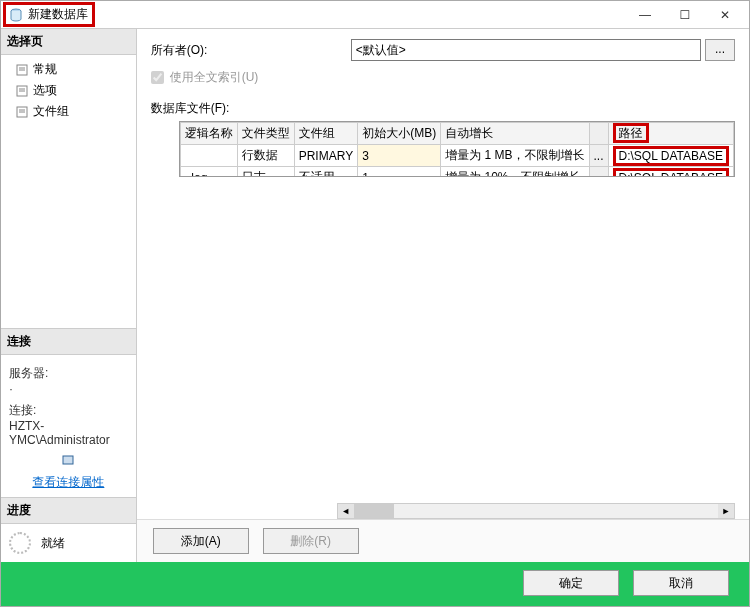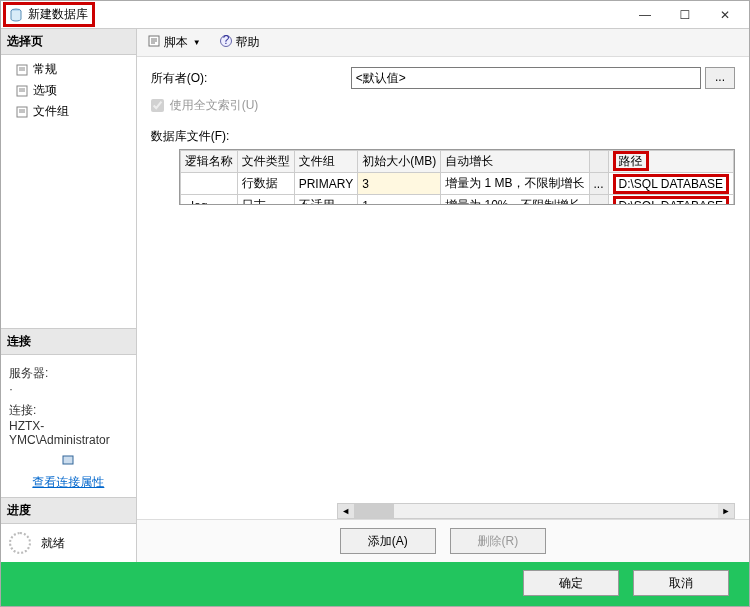--- a/index.html
+++ b/index.html
@@ -38,21 +38,21 @@
 .grid table { border-collapse: collapse; width: 100%; }
 .grid th, .grid td { border: 1px solid #ccc; padding: 2px 4px; text-align: left; font-weight: normal; background: #fff; height: 18px; white-space: nowrap; }
 .grid th { background: #f4f4f4; }
 .grid .cell-edit { background: #fff8e0; }
 .grid .dots { width: 22px; text-align: center; background: #efefef; }
 .grid-wrap { position: relative; }
 .scroll-area { flex: 1; overflow: hidden; position: relative; }
 .hscroll { position: absolute; bottom: 0; left: 200px; right: 14px; height: 16px; background: #f0f0f0; border: 1px solid #ccc; display: flex; align-items: center; }
 .hscroll .arrow { width: 16px; height: 14px; background: #e4e4e4; display: flex; align-items: center; justify-content: center; font-size: 9px; }
 .hscroll .thumb { width: 40px; height: 14px; background: #cdcdcd; margin-left: 0; }
-.btns-row { display: flex; justify-content: center; gap: 14px; padding: 8px 16px; border-top: 1px solid #ddd; background: #fafafa; }
+.btns-row { display: flex; justify-content: flex-start; gap: 14px; padding: 8px 16px; border-top: 1px solid #ddd; background: #fafafa; }
 .btn { min-width: 96px; height: 26px; border: 1px solid #999; background: #f0f0f0; display: flex; align-items: center; justify-content: center; }
 .btn.disabled { color: #999; }
 .dialog-btns { display: flex; justify-content: flex-end; gap: 14px; padding: 8px 20px 22px; background: #22c55e; }
 .progress-sec { border-top: 1px solid #ccc; }
 .progress-body { display: flex; align-items: center; gap: 10px; padding: 8px; }
 .spinner { width: 22px; height: 22px; border: 2px dotted #bbb; border-radius: 50%; }
 .select { border: 1px solid #7a7a7a; height: 22px; padding: 0 4px; background: #fff; flex: 1; display: flex; align-items: center; justify-content: space-between; }
 </style>
 </head>
 <body>
@@ -134,37 +134,20 @@
     <div class="progress-sec">
       <div class="section-hdr">进度</div>
       <div class="progress-body">
         <div class="spinner"></div>
         <span>就绪</span>
       </div>
     </div>
   </div>
 
   <div class="right-pane">
-    <div class="toolbar">
-      <div class="tb-btn">
-        <span><svg width="14" height="14">
-              <rect x="2" y="2" width="10" height="10" fill="#fff" stroke="#777"></rect>
-              <path d="M4 5h6M4 7h6M4 9h4" stroke="#777"></path>
-            </svg></span>
-        <span>脚本</span>
-        <span class="drop">▼</span>
-      </div>
-      <div class="tb-btn">
-        <span><svg width="14" height="14">
-              <circle cx="7" cy="7" r="5.5" fill="#eef" stroke="#66a"></circle>
-              <text x="7" y="10" text-anchor="middle" font-size="9" fill="#339">?</text>
-            </svg></span>
-        <span>帮助</span>
-      </div>
-    </div>
 
     <div class="form-area">
       <div class="form-row">
         <label>所有者(O):</label>
         <div class="field">
           <div class="select">
             <span>&lt;默认值&gt;</span>
           </div>
           <div class="browse-btn">...</div>
         </div>

